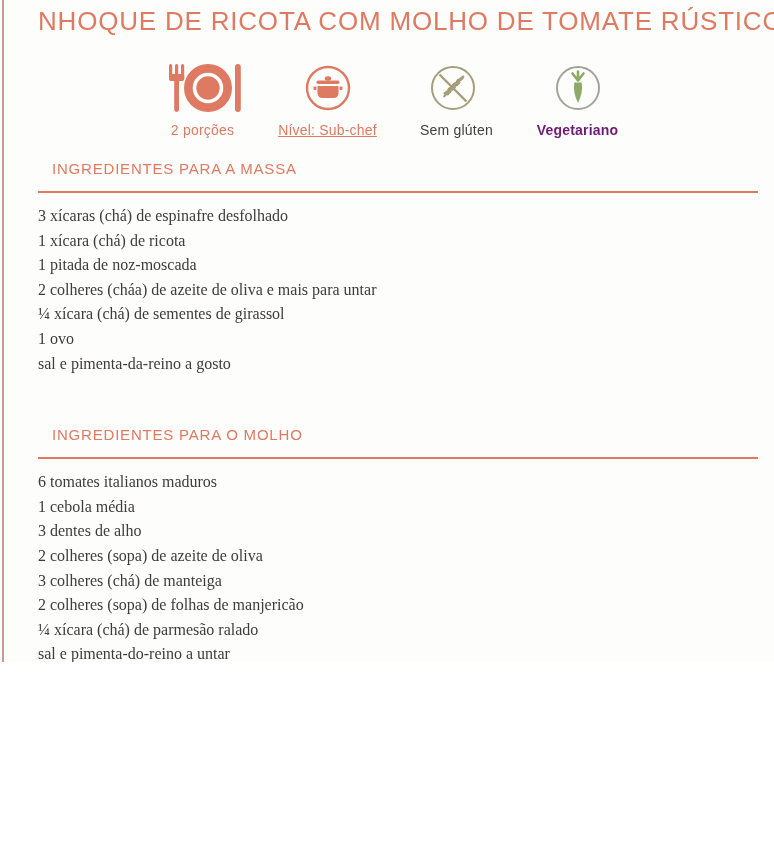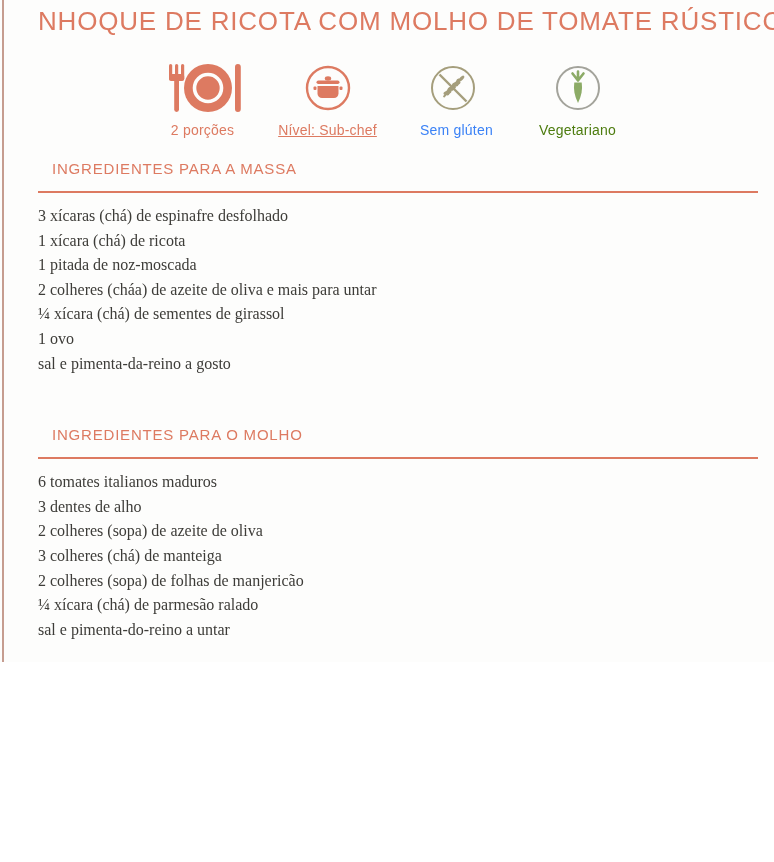--- a/index.html
+++ b/index.html
@@ -115,32 +115,32 @@
             <ellipse cx="23" cy="24" rx="4.2" ry="1.9" transform="rotate(-20 23 24)"></ellipse>
             <ellipse cx="24" cy="23" rx="4.2" ry="1.9" transform="rotate(-70 24 23)"></ellipse>
             <ellipse cx="27.5" cy="19.5" rx="4.2" ry="1.9" transform="rotate(-20 27.5 19.5)"></ellipse>
             <ellipse cx="28.5" cy="18.5" rx="4.2" ry="1.9" transform="rotate(-70 28.5 18.5)"></ellipse>
             <ellipse cx="32.5" cy="14.5" rx="3.6" ry="1.6" transform="rotate(-45 32.5 14.5)"></ellipse>
           </g>
           <line x1="14.5" y1="33" x2="33" y2="14" stroke="#a59e7c" stroke-width="1.8"></line>
           <line x1="10.5" y1="10.5" x2="37.5" y2="37.5" stroke="#a59e7c" stroke-width="2.4"></line>
         </svg>
       </span>
-      <span class="badge-label" style="color: #3b82f6; margin-left: 8px;">Sem glúten</span>
+      <span class="badge-label" style="color: #404040; margin-left: 8px;">Sem glúten</span>
     </div>
 
     <div class="badge">
       <span class="badge-icon">
         <svg width="48" height="48" viewBox="0 0 48 48">
           <circle cx="24" cy="24" r="21" fill="none" stroke="#a3a39b" stroke-width="2"></circle>
           <path d="M24,39 C20.5,32 19.3,25.5 20.3,18.5 h7.4 C28.7,25.5 27.5,32 24,39 z" fill="#8cab66"></path>
           <path d="M24,16.5 V7.5 M24,16.5 L18.5,9.5 M24,16.5 L29.5,9.5" fill="none" stroke="#8cab66" stroke-width="2.6" stroke-linecap="round"></path>
         </svg>
       </span>
-      <span class="badge-label" style="color: #4d7c0f;">Vegetariano</span>
+      <span class="badge-label" style="color: #701a75; font-weight: bold;">Vegetariano</span>
     </div>
 
   </div>
 
   <div class="section section--massa">
     <h2 class="section-heading">INGREDIENTES PARA A MASSA</h2>
     <div class="section-rule"></div>
     <ul class="ingredient-list">
         <li>3 xícaras (chá) de espinafre desfolhado</li>
         <li>1 xícara (chá) de ricota</li>
@@ -150,20 +150,21 @@
         <li>1 ovo</li>
         <li>sal e pimenta-da-reino a gosto</li>
       </ul>
   </div>
 
   <div class="section section--molho">
     <h2 class="section-heading">INGREDIENTES PARA O MOLHO</h2>
     <div class="section-rule"></div>
     <ul class="ingredient-list">
         <li>6 tomates italianos maduros</li>
+        <li>1 cebola média</li>
         <li>3 dentes de alho</li>
         <li>2 colheres (sopa) de azeite de oliva</li>
         <li>3 colheres (chá) de manteiga</li>
         <li>2 colheres (sopa) de folhas de manjericão</li>
         <li>¼ xícara (chá) de parmesão ralado</li>
         <li>sal e pimenta-do-reino a untar</li>
       </ul>
   </div>
 
   <div class="page-number">113</div>

